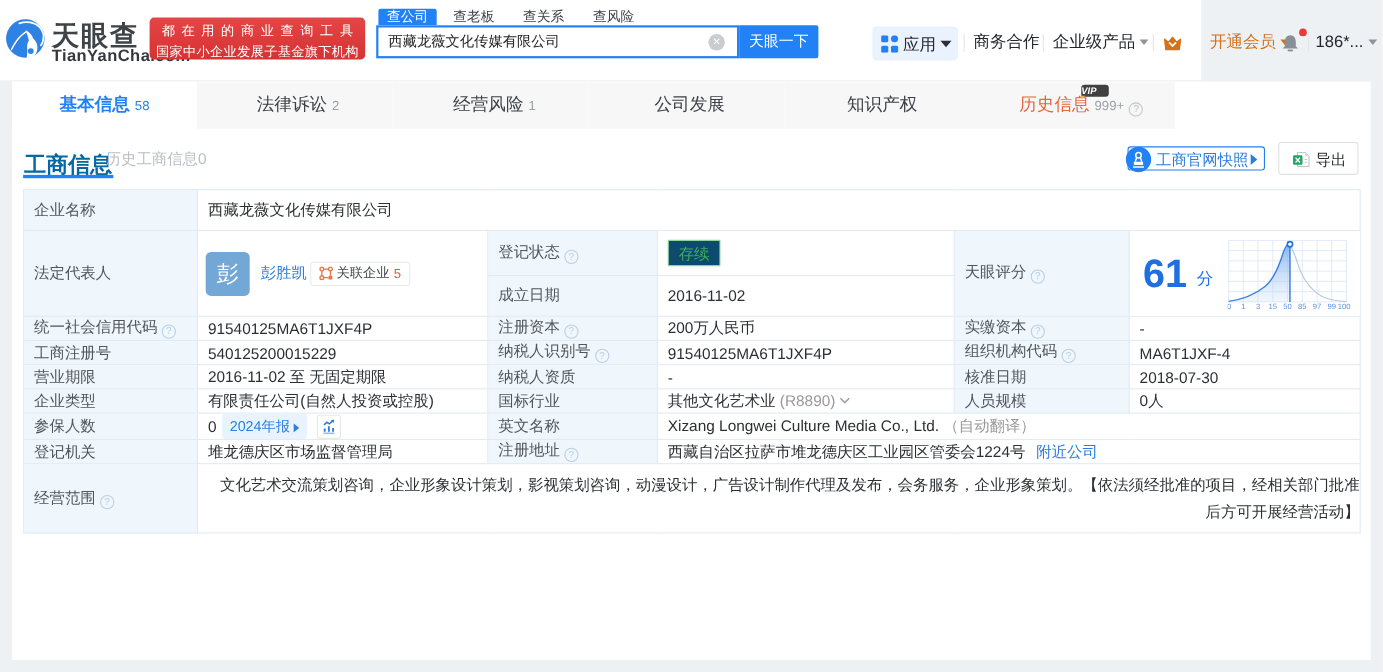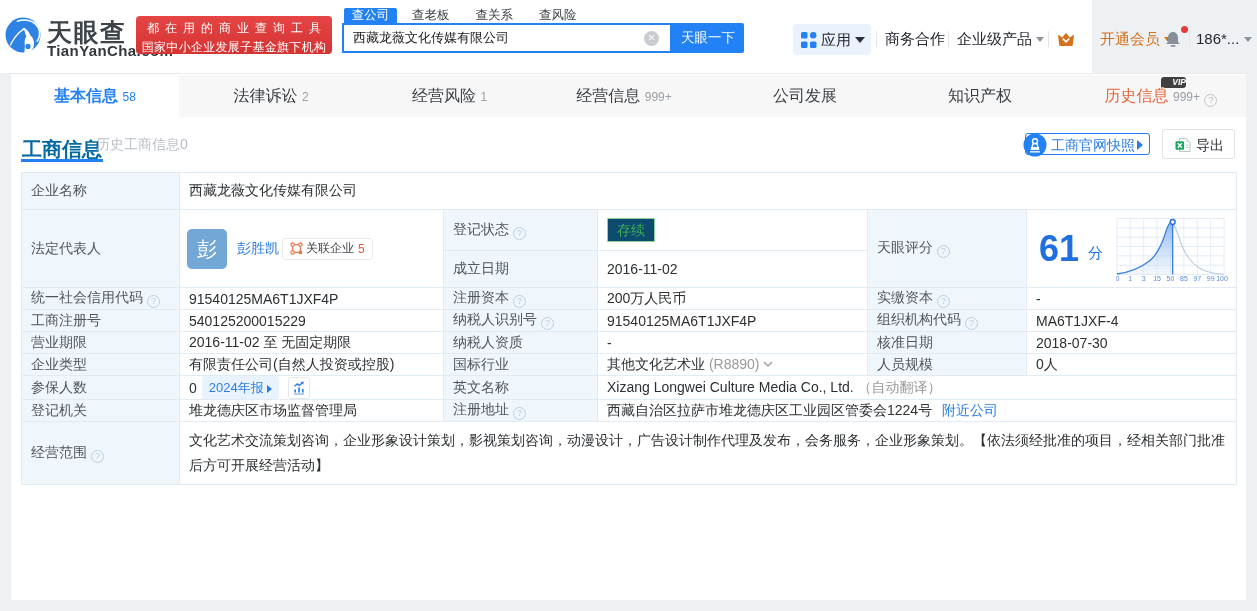--- a/index.html
+++ b/index.html
@@ -34,21 +34,21 @@
 .page { position:absolute; top:73px; left:0; width:1257px; height:538px; background:#eef1f4; }
 .card { position:absolute; left:11px; top:0; width:1235px; height:527px; background:#fff; border-top:1px solid #e9eaec; }
 
 .ntabs { position:absolute; left:0; top:1px; width:1235px; height:42px; display:flex; }
 .ntab { background:#f7f7f7; text-align:center; line-height:42px; font-size:16px; color:#3a3f45; flex:0 0 178px; min-width:0; white-space:nowrap; }
 .ntab small { font-size:12px; color:#9aa0a6; }
 .ntab.act { background:#fff; color:#2181f5; font-weight:bold; flex:0 0 168px; }
 .ntab.act small { color:#2181f5; font-weight:normal; }
 .ntab.hist { color:#e8643c; position:relative; flex:0 0 177px; }
 
-.vip { position:absolute; left:92px; top:2px; width:25px; height:11px; background:#404040; border-radius:3px 3px 3px 0; color:#fff; font-size:8.5px; font-weight:bold; font-style:italic; line-height:11px; text-align:right; }
+.vip { position:absolute; left:92px; top:2px; width:25px; height:11px; background:#404040; border-radius:3px 3px 3px 0; color:#fff; font-size:8.5px; font-weight:bold; font-style:italic; line-height:11px; text-align:left; }
 .vip:after { content:""; position:absolute; left:0; top:10px; border-left:4px solid #ffa742; border-bottom:3px solid transparent; }
 .qmark { display:inline-block; width:13px; height:13px; border:1px solid #c3c7cd; border-radius:50%; color:#b8bdc4; font-size:9px; line-height:11px; text-align:center; vertical-align:-2px; font-weight:normal; }
 .qmark.blue-cell { border-color:#b9cfe2; color:#b9cfe2; }
 
 .subtab1 { position:absolute; left:11px; top:62px; font-size:20px; font-weight:bold; color:#0369a1; }
 .subtab1:after { content:""; position:absolute; left:-1px; right:-1px; top:23px; height:3px; background:#2181f5; }
 .subtab2 { position:absolute; left:85px; top:62px; font-size:14px; color:#b9bec5; }
 .snapbtn { position:absolute; left:1014px; top:59px; width:125px; height:22px; border:1px solid #2181f5; border-radius:3px; background:#fff; }
 .snapbtn .t { position:absolute; left:25px; top:3px; font-size:14px; color:#2a7de1; }
 .snapbtn .arr { position:absolute; left:111px; top:6px; width:0; height:0; border-top:5px solid transparent; border-bottom:5px solid transparent; border-left:6px solid #2a7de1; }
@@ -115,21 +115,20 @@
   <div class="hdiv" style="left:1189px"></div>
   <div class="hitem" style="left:1196px">186*... <span class="caret caret-g" style="vertical-align:2px"></span></div>
 </div>
 
 <div class="page">
 <div class="card">
   <div class="ntabs">
     <div class="ntab act">基本信息 <small style="color:#2181f5">58</small></div>
     <div class="ntab" style="padding-left:6px">法律诉讼 <small>2</small></div>
     <div class="ntab" style="padding-left:7px">经营风险 <small>1</small></div>
-    <div class="ntab">经营信息 <small>999+</small></div>
     <div class="ntab" style="padding-left:6px">公司发展</div>
     <div class="ntab">知识产权</div>
     <div class="ntab hist" style="padding-left:7px">历史信息 <small>999+</small> <span class="qmark">?</span><span class="vip">VIP</span></div>
   </div>
   <div class="subtab1">工商信息</div>
   <div class="subtab2">历史工商信息0</div>
   <div class="snapbtn">
     <svg class="abs" style="left:-3px;top:-1px" width="24" height="24" viewBox="0 0 24 24">
       <circle cx="12" cy="12" r="11.5" fill="#2181f5"></circle>
       <circle cx="12" cy="8.2" r="2.5" fill="none" stroke="#fff" stroke-width="1.4"></circle>
@@ -276,18 +275,18 @@
       <td colspan="3">Xizang Longwei Culture Media Co., Ltd. <span class="grey">（自动翻译）</span></td>
     </tr>
     <tr>
       <td class="lb">登记机关</td>
       <td>堆龙德庆区市场监督管理局</td>
       <td class="lb">注册地址 <span class="qmark blue-cell">?</span></td>
       <td colspan="3">西藏自治区拉萨市堆龙德庆区工业园区管委会1224号 <span class="blue" style="margin-left:6px">附近公司</span></td>
     </tr>
     <tr>
       <td class="lb" style="height:62px">经营范围 <span class="qmark blue-cell">?</span></td>
-      <td colspan="5" style="line-height:25px;padding-top:6px;padding-bottom:6px;">文化艺术交流策划咨询，企业形象设计策划，影视策划咨询，动漫设计，广告设计制作代理及发布，会务服务，企业形象策划。【依法须经批准的项目，经相关部门批准后方可开展经营活动】</td>
+      <td colspan="5" style="line-height:25px;padding-top:6px;padding-bottom:6px;text-align:right;">文化艺术交流策划咨询，企业形象设计策划，影视策划咨询，动漫设计，广告设计制作代理及发布，会务服务，企业形象策划。【依法须经批准的项目，经相关部门批准后方可开展经营活动】</td>
     </tr>
   </tbody>
       </table>
 </div>
 </div>
 
 </body></html>

